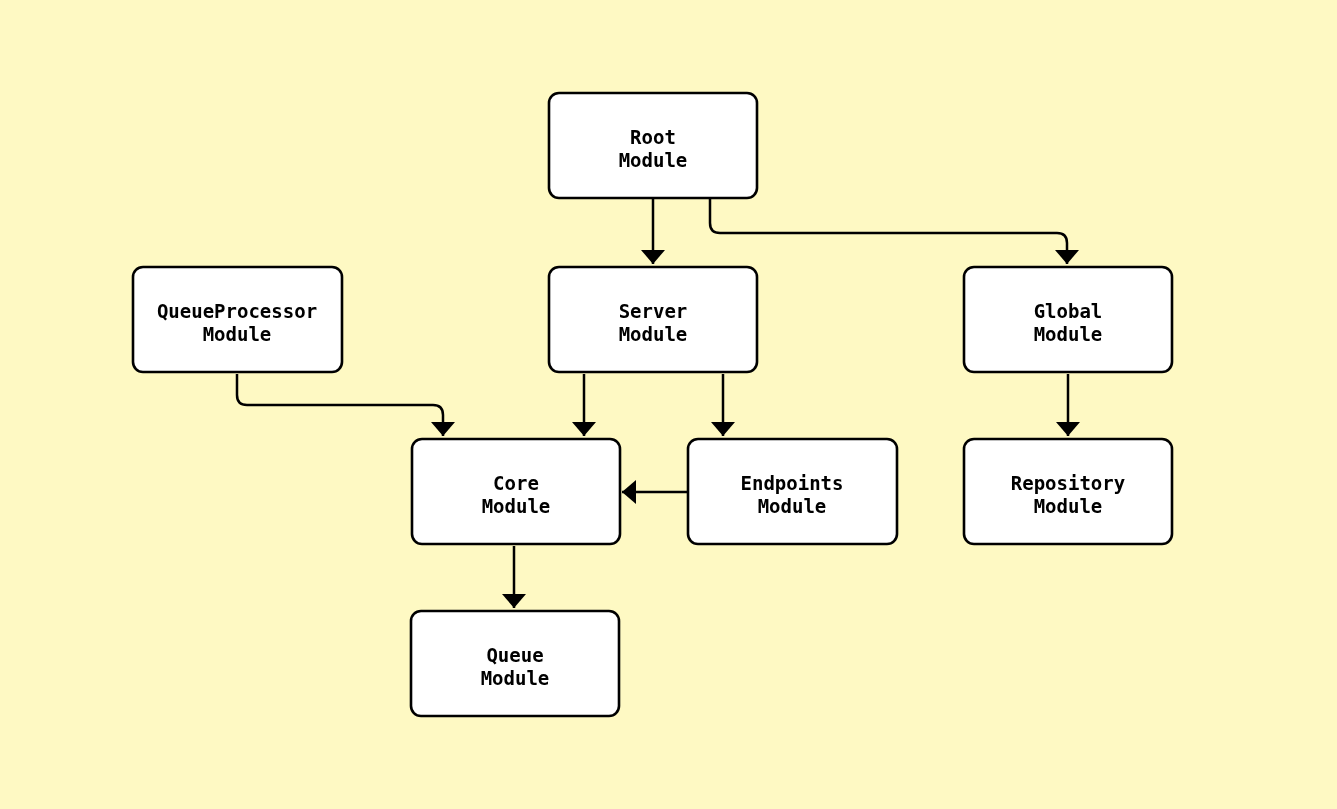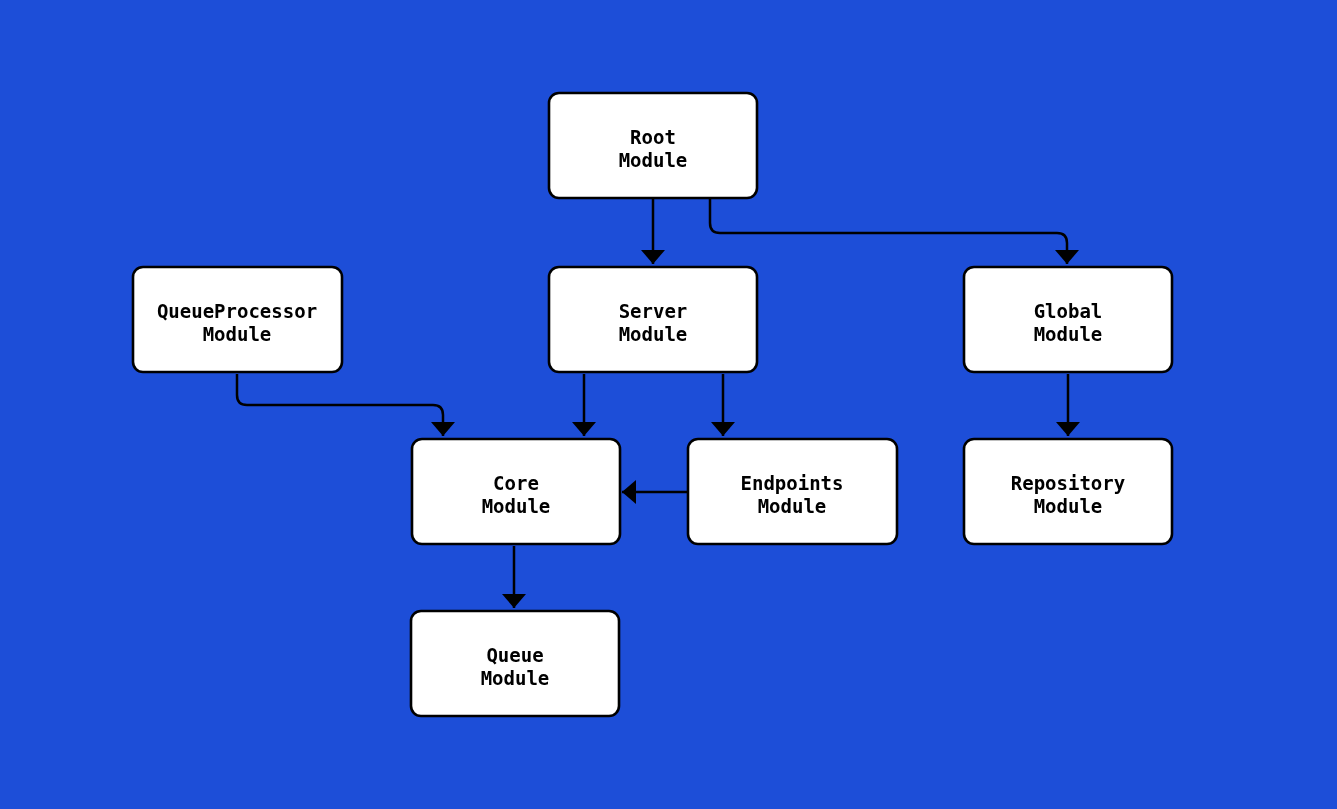--- a/index.html
+++ b/index.html
@@ -4,21 +4,21 @@
 <style>
   html, body {
     margin: 0;
     padding: 0;
     background: #ffffff;
   }
   .page {
     position: relative;
     width: 1337px;
     height: 809px;
-    background: #1d4ed8;
+    background: #fef9c3;
     overflow: hidden;
   }
   svg.diagram {
     display: block;
     width: 1337px;
     height: 809px;
   }
   .edge {
     fill: none;
     stroke: #000000;

